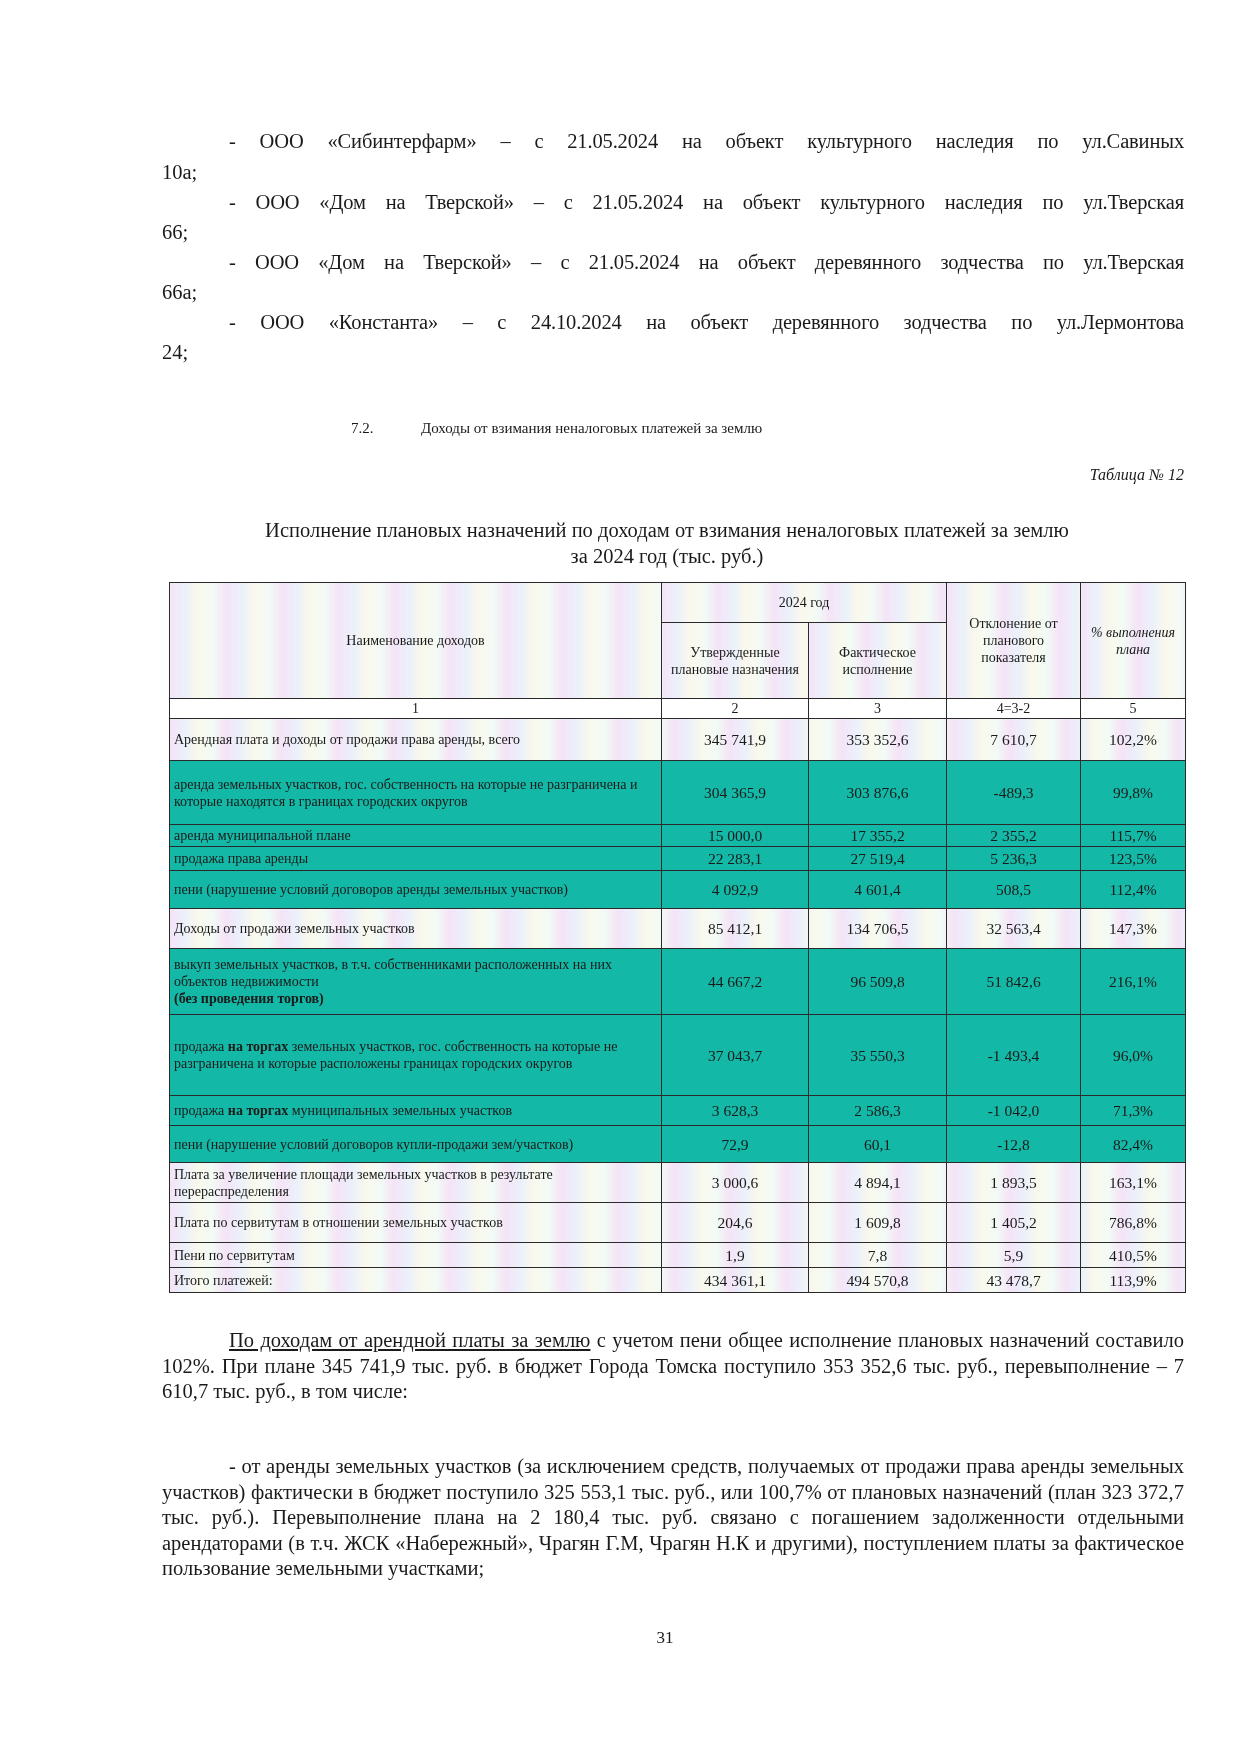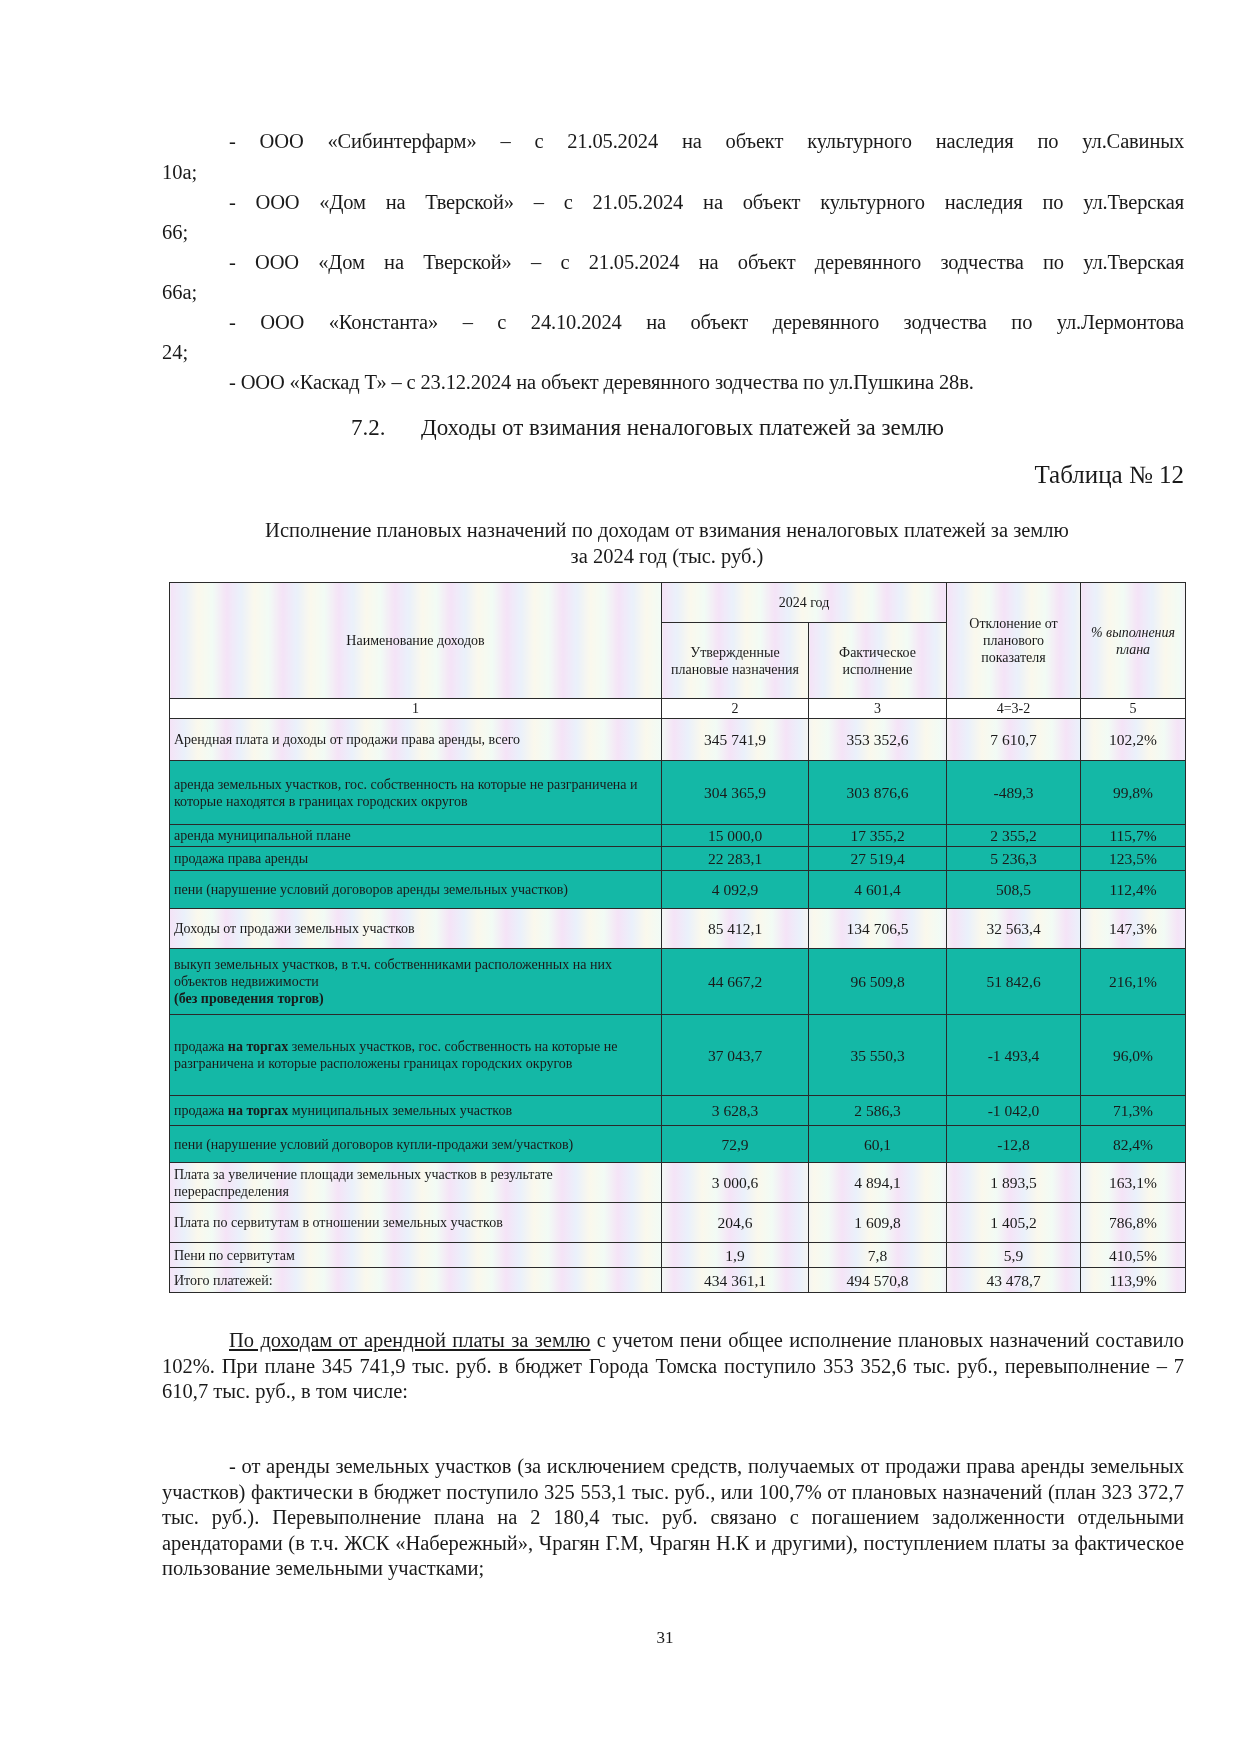--- a/index.html
+++ b/index.html
@@ -15,27 +15,27 @@
     font-size: 20.5px; line-height: 24px; white-space: nowrap;
     letter-spacing: -0.15px;
   }
   .bullet-line.justify { text-align-last: justify; text-align: justify; white-space: normal; }
   .bullet-tail {
     position: absolute; left: 162px; font-size: 20.5px; line-height: 24px;
   }
 
   .section-heading {
     position: absolute; left: 351px; top: 416px;
-    font-size: 23px; line-height: 24px; white-space: nowrap;
+    font-size: 15px; line-height: 24px; white-space: nowrap;
   }
   .section-heading .num { display: inline-block; width: 70px; }
 
   .table-label {
     position: absolute; right: 50px; top: 463px;
-    font-size: 25px; line-height: 24px;
+    font-size: 16px; font-style: italic; line-height: 24px;
   }
   .table-caption {
     position: absolute; left: 140px; width: 1054px; top: 517px;
     font-size: 20.5px; line-height: 26px; text-align: center;
   }
 
   table.data {
     position: absolute; left: 169px; top: 582px; width: 1016px;
     border-collapse: collapse; table-layout: fixed;
     font-size: 14px; line-height: 17px;
@@ -80,21 +80,20 @@
 <div class="page">
 
   <div class="bullet-line justify" style="top:129px">- ООО «Сибинтерфарм» – с 21.05.2024 на объект культурного наследия по ул.Савиных</div>
   <div class="bullet-tail" style="top:160px">10а;</div>
   <div class="bullet-line justify" style="top:190px">- ООО «Дом на Тверской» – с 21.05.2024 на объект культурного наследия по ул.Тверская</div>
   <div class="bullet-tail" style="top:220px">66;</div>
   <div class="bullet-line justify" style="top:250px">- ООО «Дом на Тверской» – с 21.05.2024 на объект деревянного зодчества по ул.Тверская</div>
   <div class="bullet-tail" style="top:280px">66а;</div>
   <div class="bullet-line justify" style="top:310px">- ООО «Константа» – с 24.10.2024 на объект деревянного зодчества по ул.Лермонтова</div>
   <div class="bullet-tail" style="top:340px">24;</div>
-  <div class="bullet-line" style="top:370px">- ООО «Каскад Т» – с 23.12.2024 на объект деревянного зодчества по ул.Пушкина 28в.</div>
 
   <div class="section-heading">
     <span class="num">7.2.</span><span>Доходы от взимания неналоговых платежей за землю</span>
   </div>
 
   <div class="table-label">Таблица № 12</div>
 
   <div class="table-caption">
     <div>Исполнение плановых назначений по доходам от взимания неналоговых платежей за землю</div>
     <div>за 2024 год (тыс. руб.)</div>

